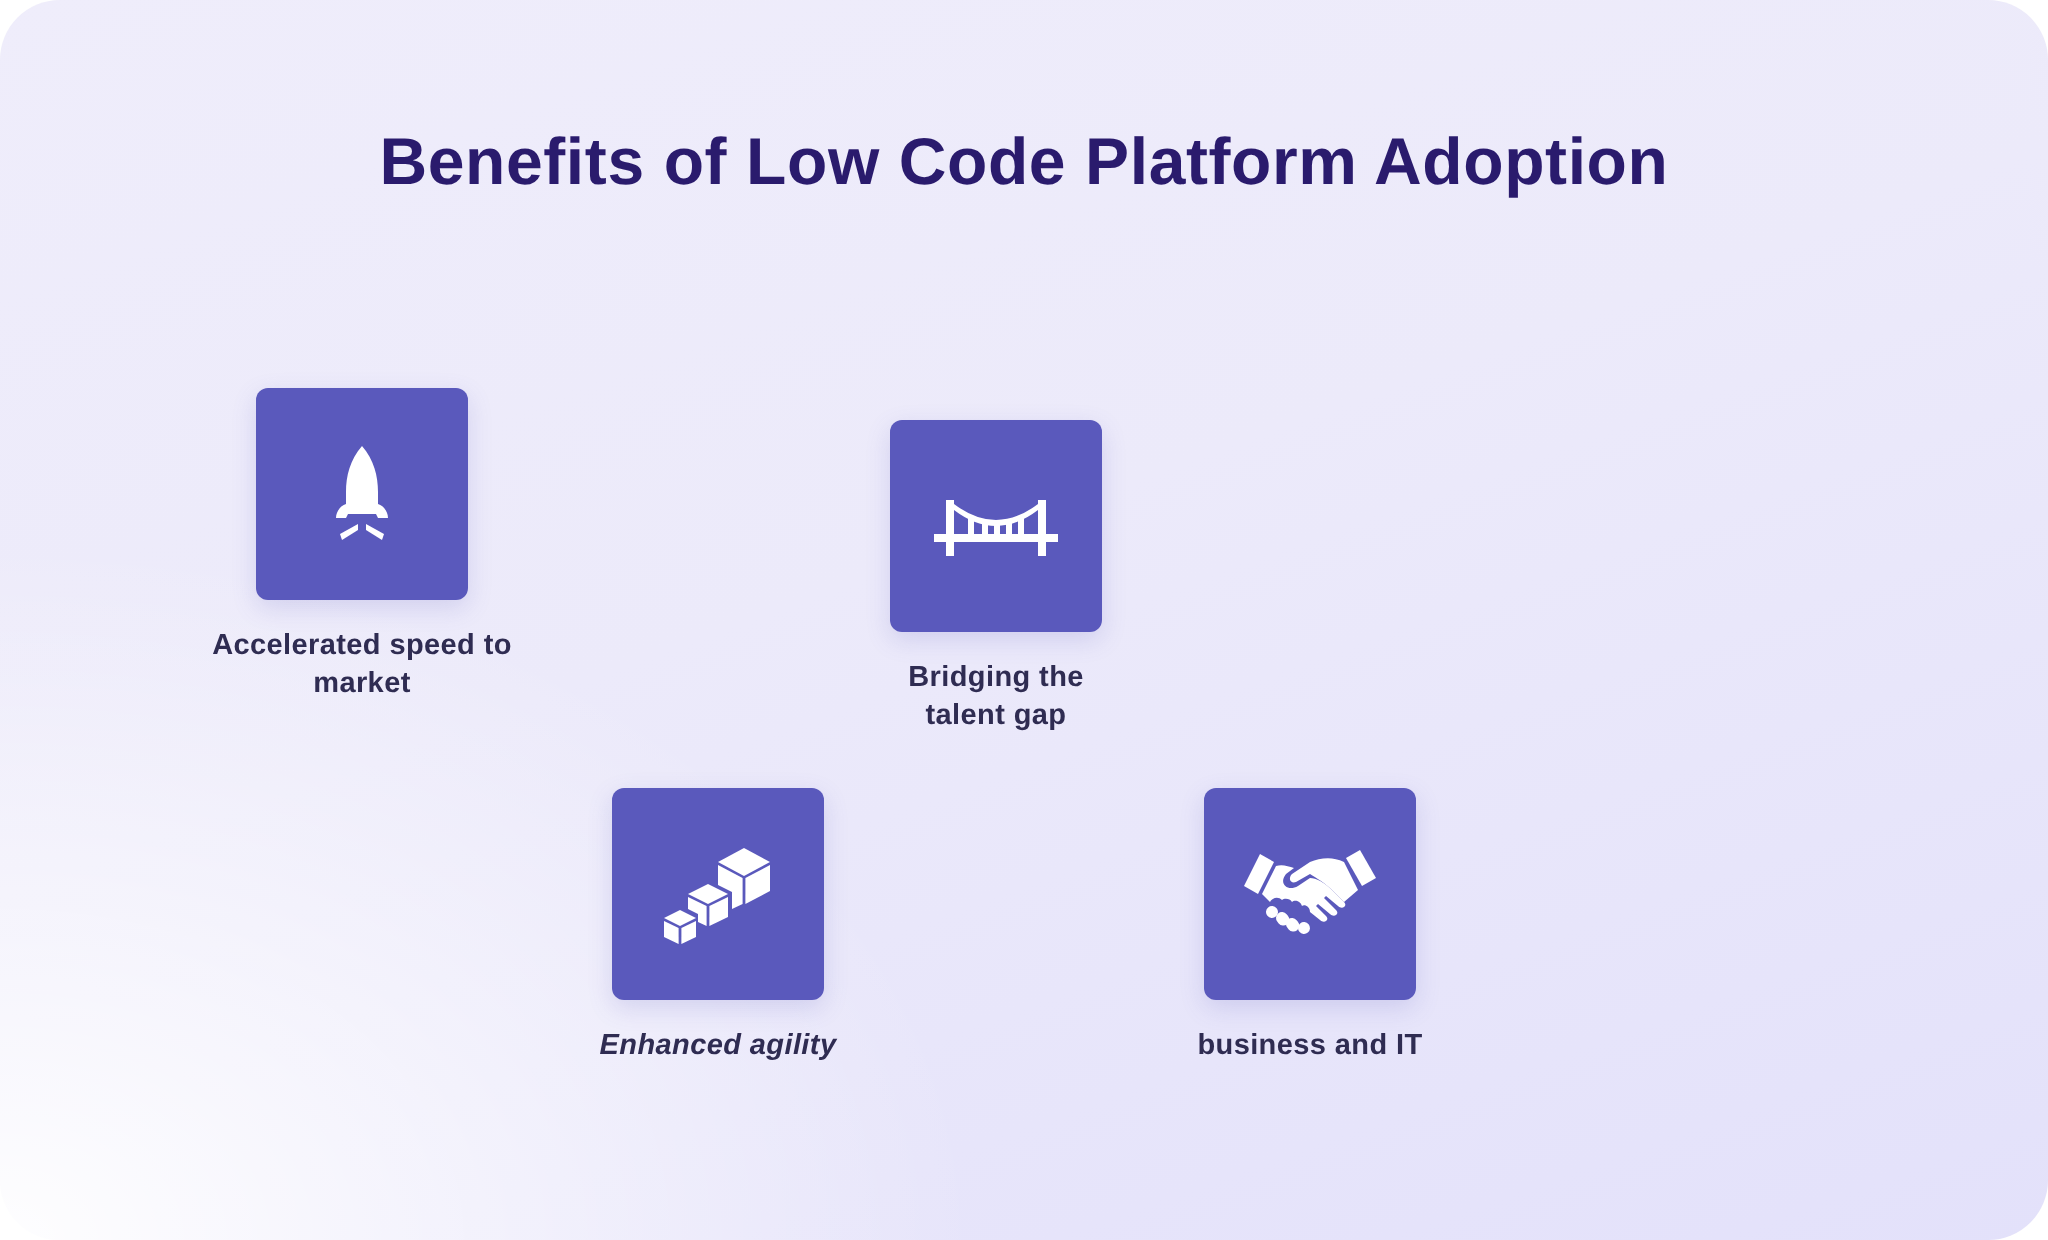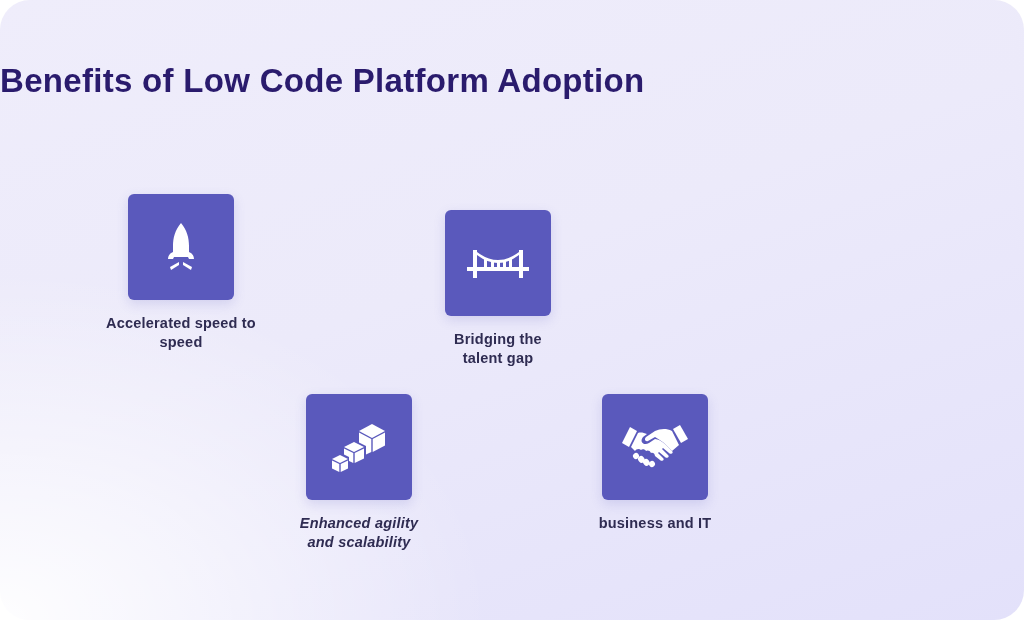--- a/index.html
+++ b/index.html
@@ -19,21 +19,21 @@
       background:
         radial-gradient(ellipse 700px 500px at 0% 100%, rgba(255,255,255,0.95) 0%, rgba(255,255,255,0) 70%),
         linear-gradient(160deg, #efedfb 0%, #eceafa 45%, #e3e1fa 100%);
       font-family: "Liberation Sans", "DejaVu Sans", sans-serif;
     }
     .title {
       position: absolute;
       left: 0;
       top: 62px;
       width: 1024px;
-      text-align: left;
+      text-align: center;
       font-size: 33px;
       font-weight: 700;
       color: #2a1b6d;
       letter-spacing: 0.3px;
       margin: 0;
     }
     .card {
       position: absolute;
       width: 220px;
       text-align: center;
@@ -71,21 +71,21 @@
   <div class="card" style="left:71px; top:194px;text-align:center;">
     <div class="icon-box">
       <svg width="34" height="50" viewBox="0 0 34 50">
         <path d="M17 1 C11 8 9 16 9 24 L9 30 C6 31 4 34 4 37 L9 37 L10 35 L24 35 L25 37 L30 37 C30 34 28 31 25 30 L25 24 C25 16 23 8 17 1 Z" fill="#ffffff"></path>
         <path d="M15 40 L6 45 L7 48 L15 43 Z" fill="#ffffff"></path>
         <path d="M19 40 L28 45 L27 48 L19 43 Z" fill="#ffffff"></path>
       </svg>
     </div>
     <div class="label">
       <div>Accelerated speed to</div>
-      <div>speed</div>
+      <div>market</div>
     </div>
   </div>
 
   <div class="card" style="left:388px; top:194px;margin-top:16px;">
     <div class="icon-box">
       <svg width="62" height="30" viewBox="0 0 62 30">
         <rect x="0" y="19" width="62" height="4" fill="#ffffff"></rect>
         <rect x="6" y="2" width="4" height="28" fill="#ffffff"></rect>
         <rect x="52" y="2" width="4" height="28" fill="#ffffff"></rect>
         <path d="M10 4 Q31 20 52 4 L52 7 Q31 23 10 7 Z" fill="#ffffff"></path>
@@ -115,21 +115,20 @@
         <path d="M13 26.5 L22.3 31 L22.3 41 L18 39 L18 35 L13 32.5 Z" fill="#ffffff"></path>
         <path d="M33 26.5 L23.7 31 L23.7 41 L33 36.5 Z" fill="#ffffff"></path>
 
         <path d="M28 9 L41 2 L54 9 L41 16 Z" fill="#ffffff"></path>
         <path d="M28 10.5 L40.3 17 L40.3 30 L35 32.5 L35 24 L28 20.5 Z" fill="#ffffff"></path>
         <path d="M54 10.5 L41.7 17 L41.7 30 L54 23.5 Z" fill="#ffffff"></path>
       </svg>
     </div>
     <div class="label">
       <div>Enhanced agility</div>
-      <div>and scalability</div>
     </div>
   </div>
 
   <div class="card" style="left:545px; top:394px;">
     <div class="icon-box">
       <svg width="66" height="44" viewBox="0 0 66 44">
 
         <path d="M0 18 L8 2 L15 6 L7 22 Z" fill="#ffffff"></path>
 
         <path d="M66 14 L58 0 L51 4 L59 18 Z" fill="#ffffff"></path>

